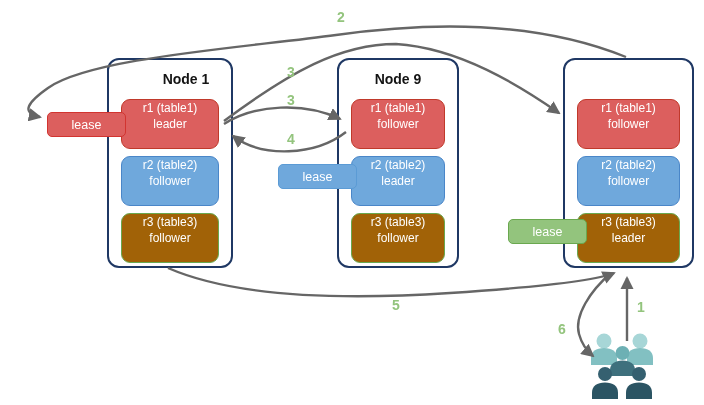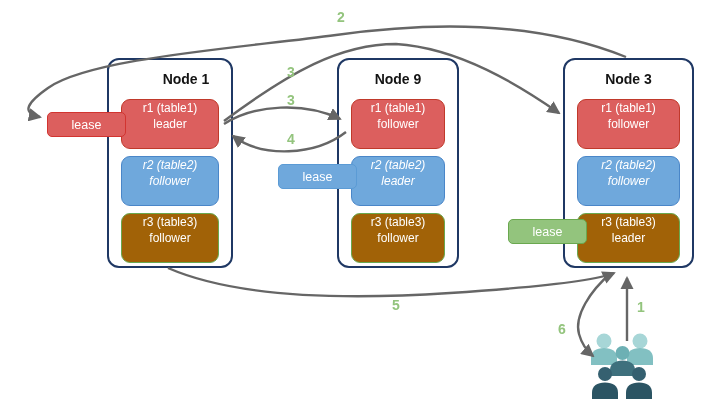--- a/index.html
+++ b/index.html
@@ -13,21 +13,21 @@
   }
   .n1{left:107px; width:126px;padding-left:32px;}
   .n2{left:337px; width:122px;}
   .n3{left:563px; width:131px;}
   .node-title{ text-align:center; font-weight:bold; font-size:14px; color:#141414; margin-top:11px; }
   .replica{
     position:absolute; left:12px; right:12px; height:50px; box-sizing:border-box;
     border-radius:9px; color:#fff; font-size:12px; text-align:center;
     display:flex; flex-direction:column; line-height:1.35;
   }
-  .pos1{top:39px;} .pos2{top:96px;font-style:italic;} .pos3{top:153px;}
+  .pos1{top:39px;} .pos2{top:96px;} .pos3{top:153px;}
   .rep-red  {background:#dc5f5e; border:1.5px solid #c0392b;}
   .rep-blue {background:#6fa8dc; border:1.5px solid #4a86c8;}
   .rep-green{background:#a16207; border:1.5px solid #6aa84f;}
   .lease{
     position:absolute; width:79px; height:25px; box-sizing:border-box; z-index:2;
     border-radius:5px; color:#fff; font-size:12.5px;
     display:flex; align-items:center; justify-content:center;
   }
   .lease-red  {left:47px;  top:112px; background:#dc5f5e; border:1.5px solid #d23430;}
   .lease-blue {left:278px; top:164px; background:#6fa8dc; border:1.5px solid #5b9bd5;}
@@ -77,21 +77,20 @@
       <span>r2 (table2)</span>
       <span>leader</span>
     </div>
     <div class="replica pos3 rep-green">
       <span>r3 (table3)</span>
       <span>follower</span>
     </div>
   </div>
 
   <div class="node n3">
-    <div class="node-title">Node 3</div>
     <div class="replica pos1 rep-red">
       <span>r1 (table1)</span>
       <span>follower</span>
     </div>
     <div class="replica pos2 rep-blue">
       <span>r2 (table2)</span>
       <span>follower</span>
     </div>
     <div class="replica pos3 rep-green">
       <span>r3 (table3)</span>

